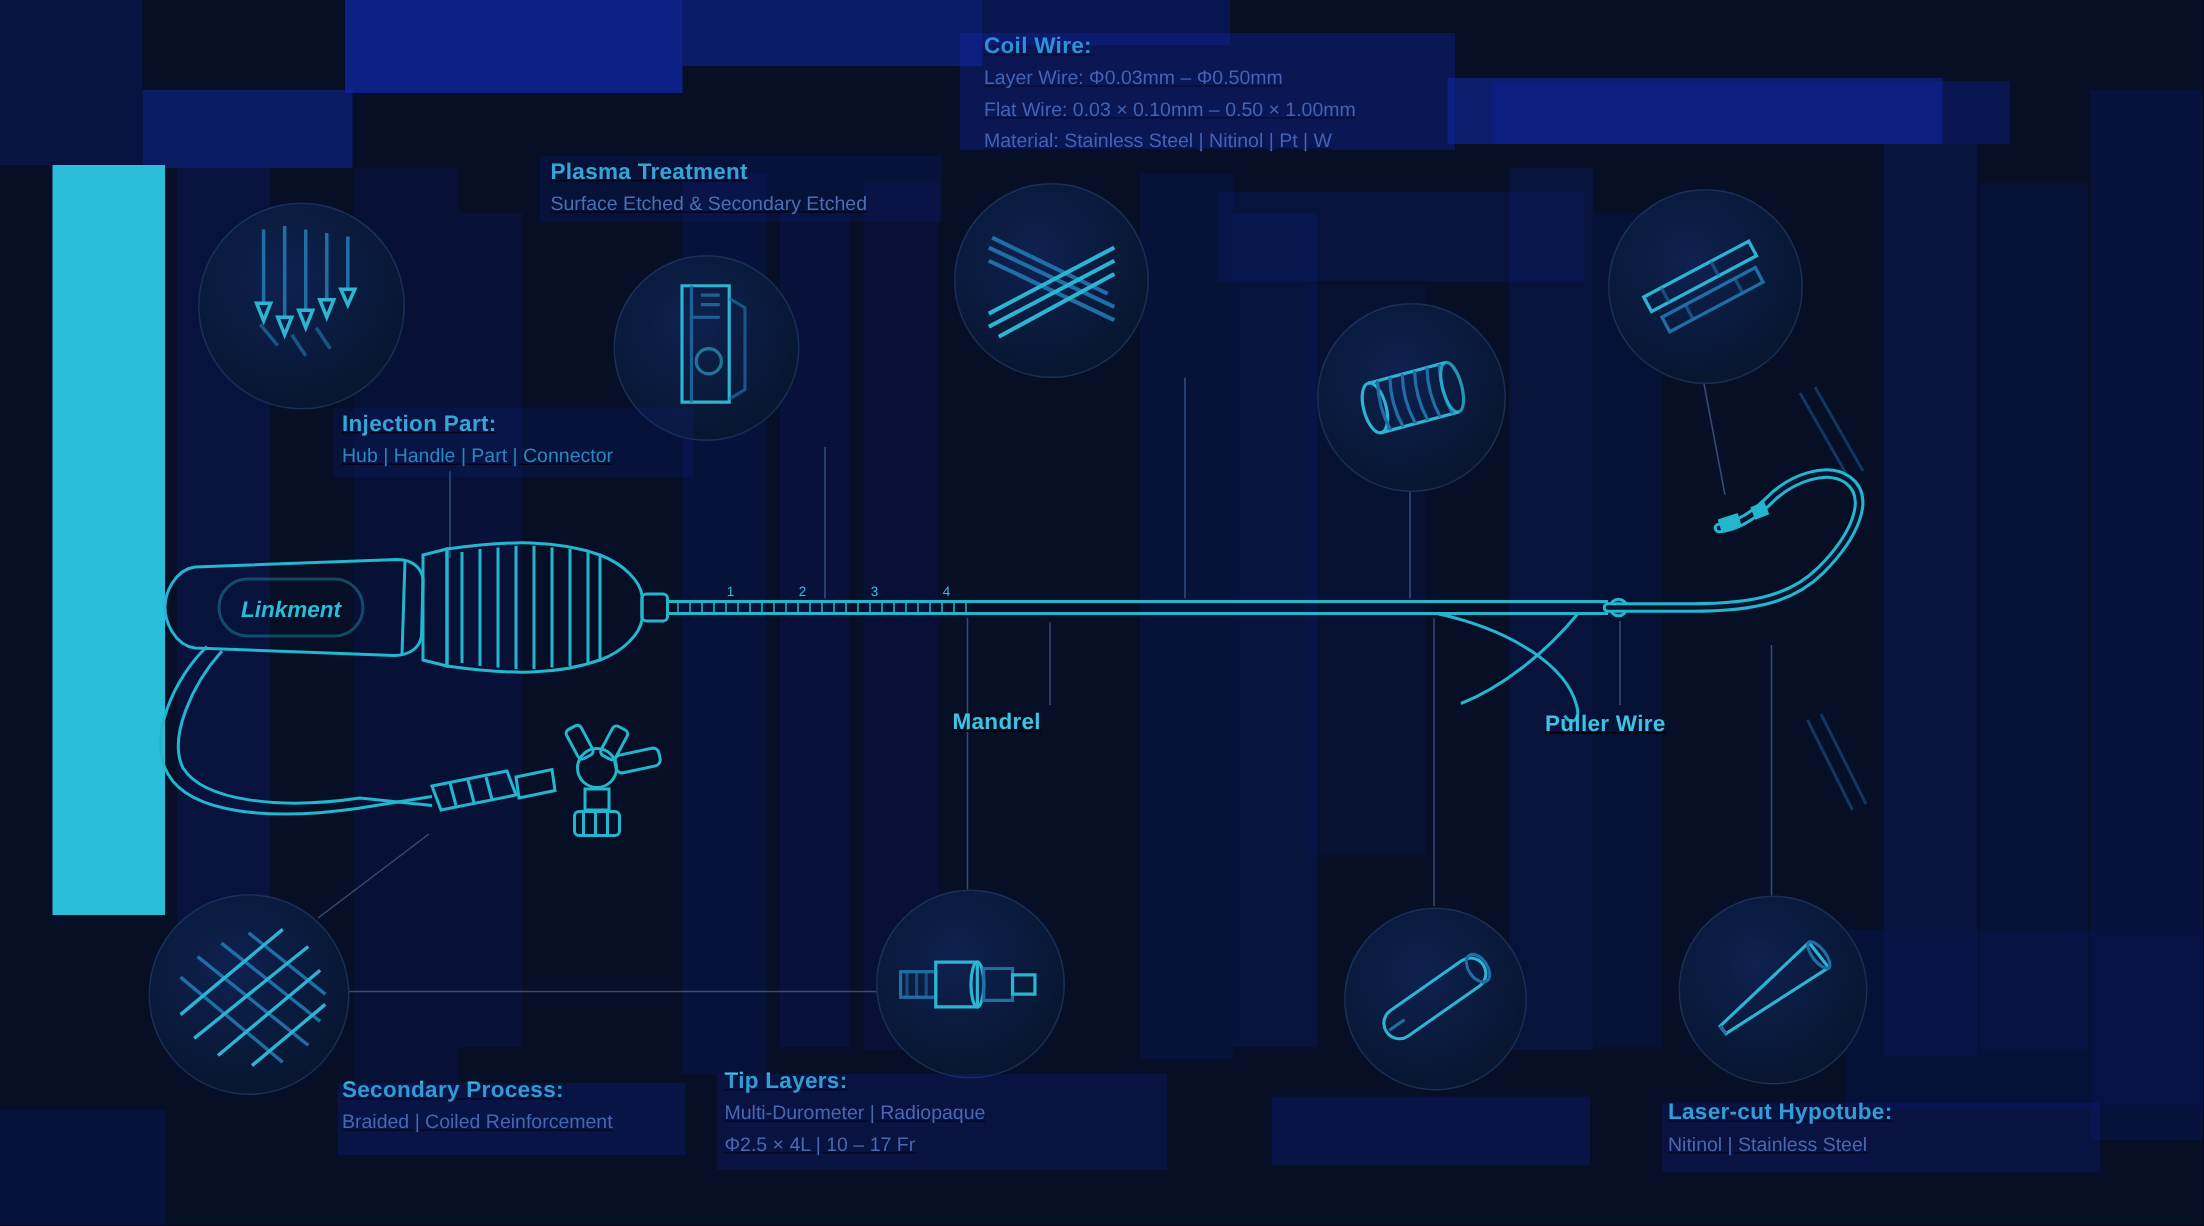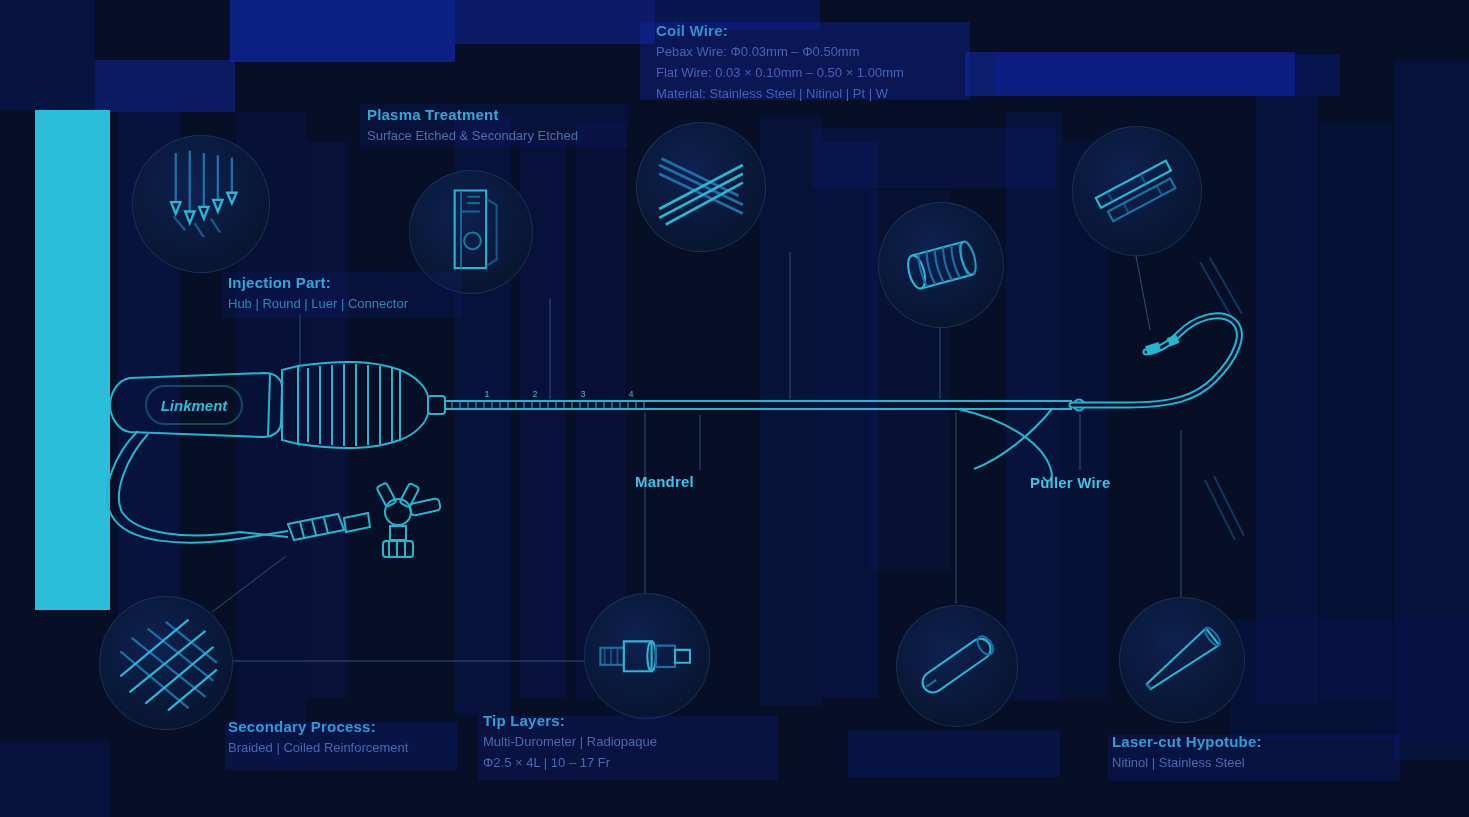--- a/index.html
+++ b/index.html
@@ -7,21 +7,21 @@
          font-family:"Liberation Sans",sans-serif;}
   .stripe{position:absolute;pointer-events:none;z-index:1;}
   .stripe.over{z-index:6;}
   .accent{position:absolute;left:35px;top:110px;width:75px;height:500px;background:#2bbeda;z-index:2;}
   .devsvg{position:absolute;left:0;top:0;z-index:3;}
   .circle{position:absolute;border-radius:50%;z-index:4;
           background:radial-gradient(circle at 42% 36%, #0e2150 0%, #081631 72%);
           border:1px solid rgba(80,130,200,.22);
           display:flex;align-items:center;justify-content:center;}
   .circle svg{width:86%;height:86%;}
-  .label{position:absolute;z-index:5;white-space:nowrap;}
+  .label{position:absolute;z-index:5;white-space:nowrap;text-decoration:underline;}
   .lt{font-size:15px;font-weight:bold;color:#3fc3e4;letter-spacing:.2px;}
   .lb{font-size:13px;color:#5d7fb5;margin-top:4px;line-height:17px;}
   .lb.teal{color:#2f9fc9;}
 </style>
 </head>
 <body>
 
 <div class="stage">
 
   <div class="stripe" style="left:230px;top:0;width:225px;height:62px;background:#1430cf;opacity:.55"></div>
@@ -225,31 +225,31 @@
       <g transform="rotate(-38 50 50)">
         <path d="M10 47 L86 40 L86 60 L10 53 Z" stroke="#2cb4d2"></path>
         <ellipse cx="86" cy="50" rx="4" ry="10" stroke="#1f6fa6"></ellipse>
         <path d="M10 47 V53" stroke="#1f6fa6"></path>
       </g>
     </svg>
   </div>
 
   <div class="label" style="left:228px;top:274px">
     <div class="lt">Injection Part:</div>
-    <div class="lb teal">Hub | Round | Luer | Connector</div>
+    <div class="lb teal">Hub | Handle | Part | Connector</div>
   </div>
 
   <div class="label" style="left:367px;top:106px">
     <div class="lt">Plasma Treatment</div>
     <div class="lb">Surface Etched &amp; Secondary Etched</div>
   </div>
 
   <div class="label" style="left:656px;top:22px">
     <div class="lt">Coil Wire:</div>
-    <div class="lb">Pebax Wire: Φ0.03mm – Φ0.50mm</div>
+    <div class="lb">Layer Wire: Φ0.03mm – Φ0.50mm</div>
     <div class="lb">Flat Wire: 0.03 × 0.10mm – 0.50 × 1.00mm</div>
     <div class="lb">Material: Stainless Steel | Nitinol | Pt | W</div>
   </div>
 
 
 
   <div class="label" style="left:635px;top:473px">
     <div class="lt">Mandrel</div>
   </div>
 

